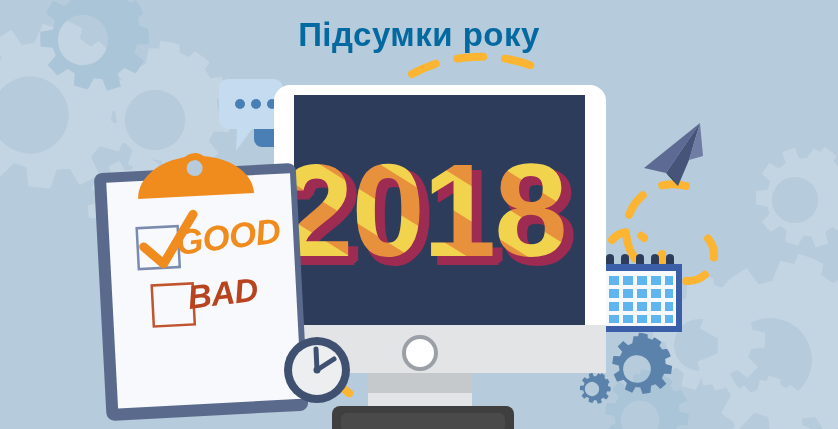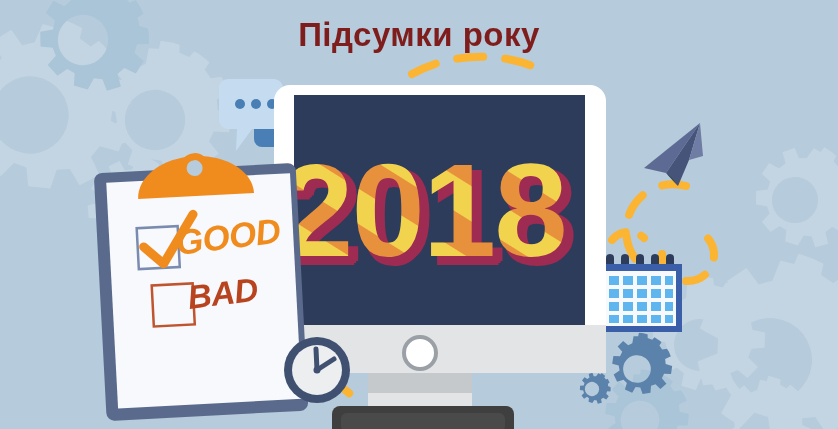--- a/index.html
+++ b/index.html
@@ -6,21 +6,21 @@
   body{
     width:838px;height:429px;overflow:hidden;
     font-family:"Liberation Sans","DejaVu Sans",sans-serif;
     background:#b6cbdb;
   }
   #stage{position:relative;width:838px;height:429px;overflow:hidden;background:#b6cbdb;}
   #bg, #art, #labels{position:absolute;left:0;top:0;width:838px;height:429px;}
   #labels{pointer-events:none;}
   .ttl{
     position:absolute;left:0;top:16px;width:838px;text-align:center;
-    font-size:33px;font-weight:bold;color:#7f1d1d;letter-spacing:.5px;
+    font-size:33px;font-weight:bold;color:#0369a1;letter-spacing:.5px;
   }
   
   .cb-word{
     position:absolute;font-weight:bold;font-style:italic;
     letter-spacing:-0.5px;white-space:nowrap;
   }
   .cb-good{left:176px;top:223px;font-size:35px;color:#f08b1e;transform:rotate(-7deg);transform-origin:0 50%;}
   .cb-bad{left:188px;top:279px;font-size:33px;color:#b8431f;transform:rotate(-7deg);transform-origin:0 50%;}
 </style>
 </head>

